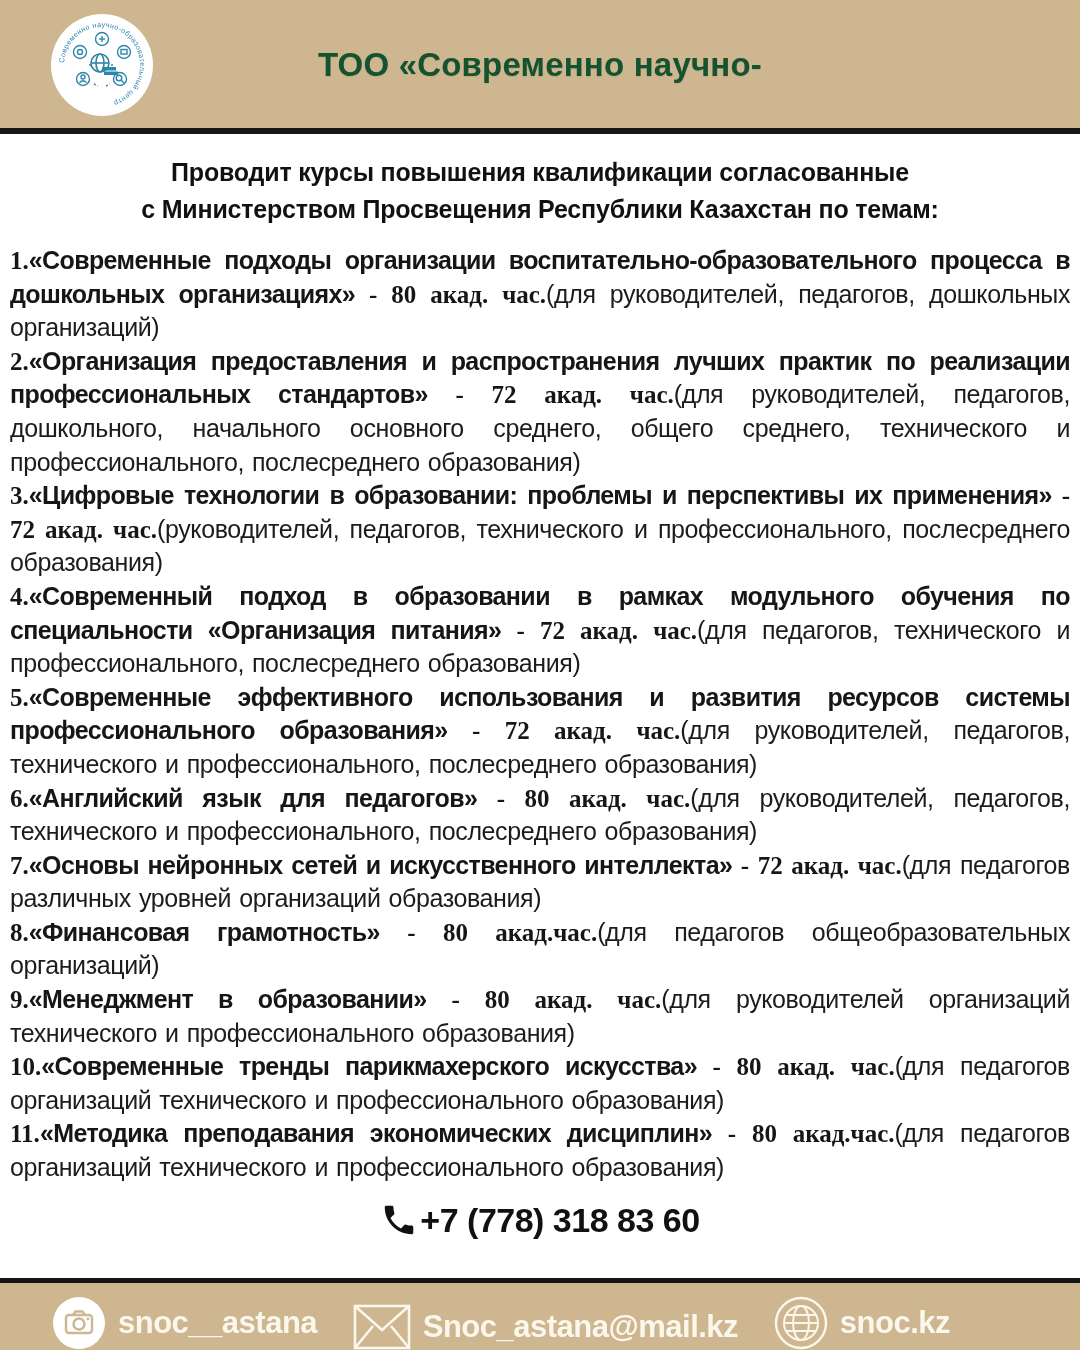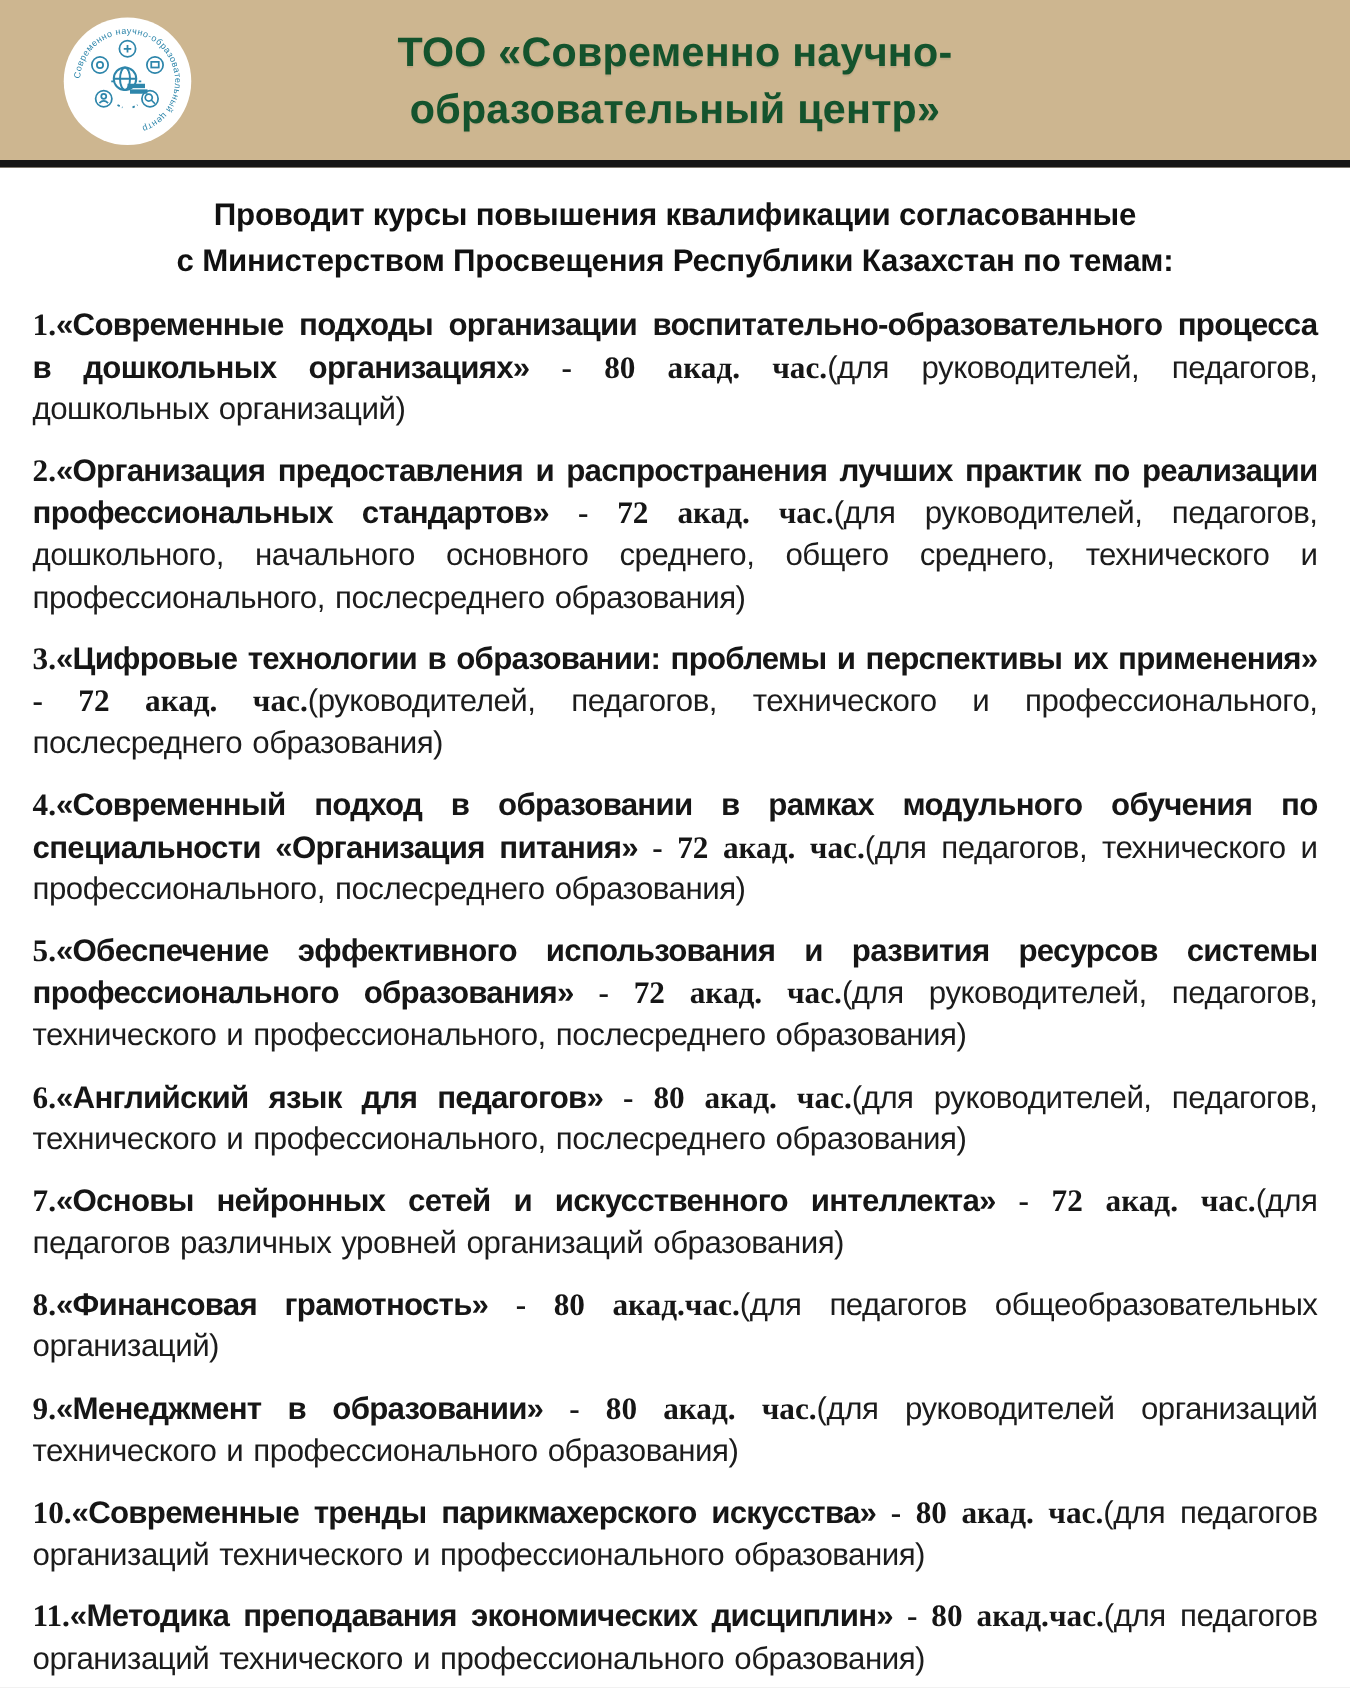--- a/index.html
+++ b/index.html
@@ -21,21 +21,21 @@
     text-shadow:0 1px 1px rgba(0,0,0,0.08); padding:0 170px 0 170px;
   }
 
   
   .main { flex:1; padding:12px 10px 0 10px; }
   .intro {
     text-align:center; font-size:25px; font-weight:700; line-height:37px;
     margin:8px 0 16px 0; letter-spacing:-0.2px;
   }
   .course {
-    margin:16px; font-size:25px; line-height:33.6px; text-align:justify;
+    margin:0; font-size:25px; line-height:33.6px; text-align:justify;
     word-spacing:1.5px; color:#161616;
   }
   .course .num,
   .course .hours { font-family:"Liberation Serif", serif; font-weight:700; letter-spacing:0; }
   .course .title { font-weight:700; letter-spacing:-0.6px; }
   .course .aud { font-weight:400; letter-spacing:-0.4px; color:#1c1c1c; }
 
   .format-line {
     text-align:center; font-weight:700; font-size:25px; letter-spacing:-0.2px;
     margin:16px 0 4px 0;
@@ -97,37 +97,36 @@
             <line x1="71" y1="67" x2="74" y2="70"></line>
           <line x1="39" y1="52" x2="43" y2="52" stroke-dasharray="2 2"></line>
           <line x1="61" y1="52" x2="65" y2="52" stroke-dasharray="2 2"></line>
           <line x1="44" y1="71" x2="48" y2="73" stroke-dasharray="2 2"></line>
           <line x1="56" y1="73" x2="60" y2="71" stroke-dasharray="2 2"></line>
         </g>
       </svg>
     </div>
     <div class="header-title">
       <div>ТОО «Современно научно-</div>
-      <div>образовательный центр»</div>
     </div>
   </div>
 
   <div class="main">
 
     <div class="intro">
       <div>Проводит курсы повышения квалификации согласованные</div>
       <div>с Министерством Просвещения Республики Казахстан по темам:</div>
     </div>
 
     <div>
       <p class="course"><span class="num">1.</span><span class="title">«Современные подходы организации воспитательно-образовательного процесса в дошкольных организациях»</span><span class="hours"> - 80 акад. час.</span><span class="aud">(для руководителей, педагогов, дошкольных организаций)</span></p>
       <p class="course"><span class="num">2.</span><span class="title">«Организация предоставления и распространения лучших практик по реализации профессиональных стандартов»</span><span class="hours"> - 72 акад. час.</span><span class="aud">(для руководителей, педагогов, дошкольного, начального основного среднего, общего среднего, технического и профессионального, послесреднего образования)</span></p>
       <p class="course"><span class="num">3.</span><span class="title">«Цифровые технологии в образовании: проблемы и перспективы их применения»</span><span class="hours"> - 72 акад. час.</span><span class="aud">(руководителей, педагогов, технического и профессионального, послесреднего образования)</span></p>
       <p class="course"><span class="num">4.</span><span class="title">«Современный подход в образовании в рамках модульного обучения по специальности «Организация питания»</span><span class="hours"> - 72 акад. час.</span><span class="aud">(для педагогов, технического и профессионального, послесреднего образования)</span></p>
-      <p class="course"><span class="num">5.</span><span class="title">«Обеспечение эффективного использования и развития ресурсов системы профессионального образования»</span><span class="hours"> - 72 акад. час.</span><span class="aud">(для руководителей, педагогов, технического и профессионального, послесреднего образования)</span></p>
+      <p class="course"><span class="num">5.</span><span class="title">«Современные эффективного использования и развития ресурсов системы профессионального образования»</span><span class="hours"> - 72 акад. час.</span><span class="aud">(для руководителей, педагогов, технического и профессионального, послесреднего образования)</span></p>
       <p class="course"><span class="num">6.</span><span class="title">«Английский язык для педагогов»</span><span class="hours"> - 80 акад. час.</span><span class="aud">(для руководителей, педагогов, технического и профессионального, послесреднего образования)</span></p>
       <p class="course"><span class="num">7.</span><span class="title">«Основы нейронных сетей и искусственного интеллекта»</span><span class="hours"> - 72 акад. час.</span><span class="aud">(для педагогов различных уровней организаций образования)</span></p>
       <p class="course"><span class="num">8.</span><span class="title">«Финансовая грамотность»</span><span class="hours"> - 80 акад.час.</span><span class="aud">(для педагогов общеобразовательных организаций)</span></p>
       <p class="course"><span class="num">9.</span><span class="title">«Менеджмент в образовании»</span><span class="hours"> - 80 акад. час.</span><span class="aud">(для руководителей организаций технического и профессионального образования)</span></p>
       <p class="course"><span class="num">10.</span><span class="title">«Современные тренды парикмахерского искусства»</span><span class="hours"> - 80 акад. час.</span><span class="aud">(для педагогов организаций технического и профессионального образования)</span></p>
       <p class="course"><span class="num">11.</span><span class="title">«Методика преподавания экономических дисциплин»</span><span class="hours"> - 80 акад.час.</span><span class="aud">(для педагогов организаций технического и профессионального образования)</span></p>
     </div>
 
 
     <div class="phone-line">

